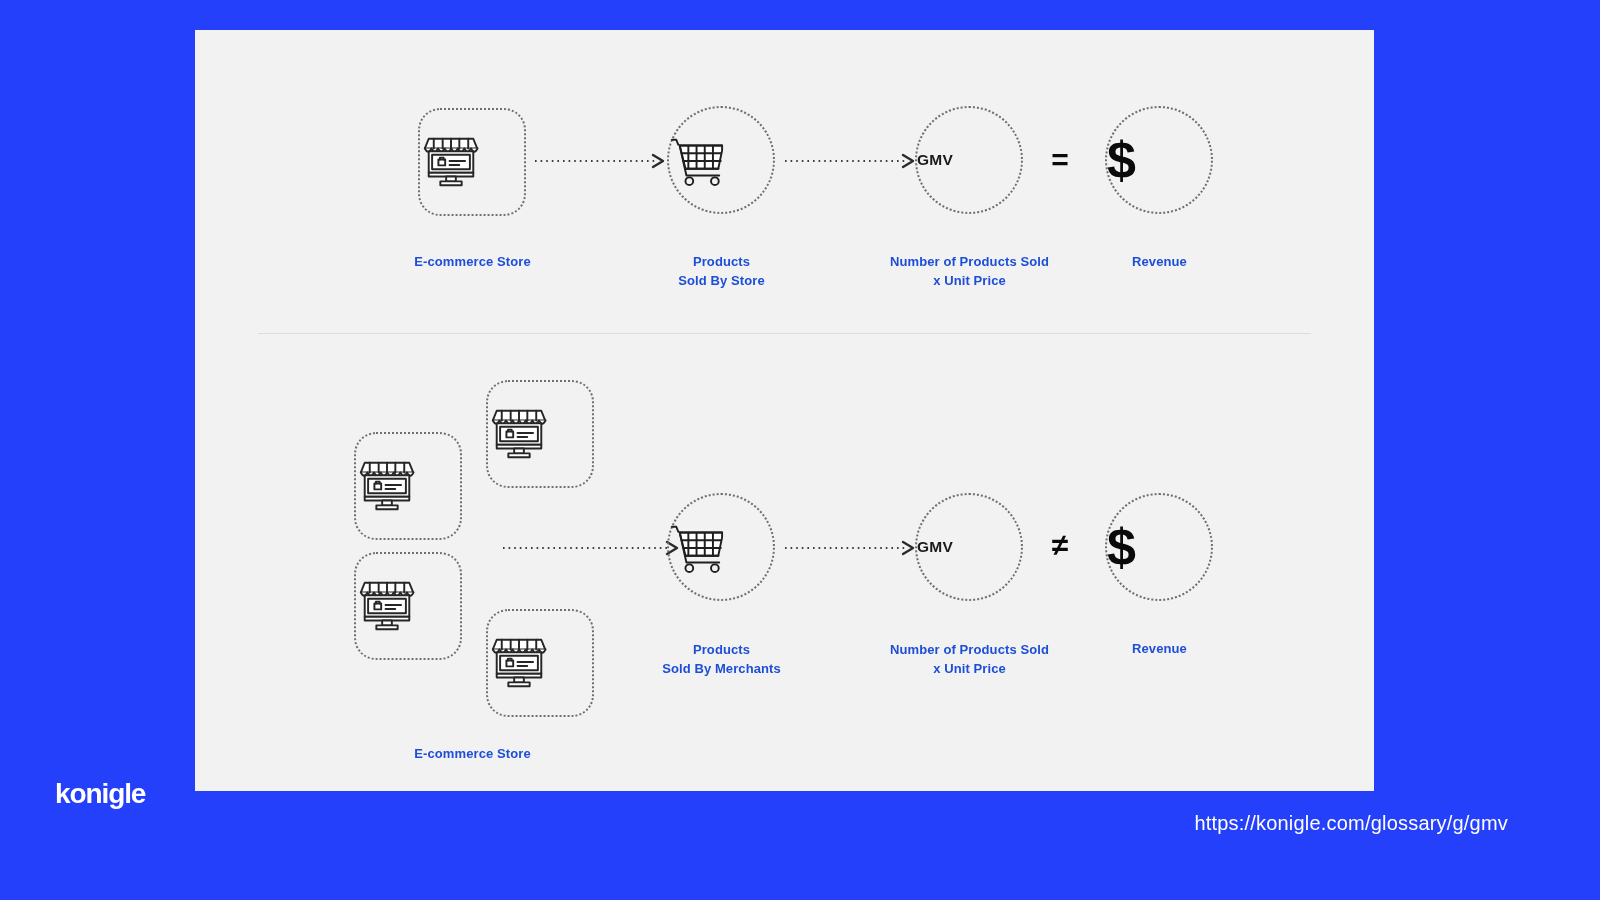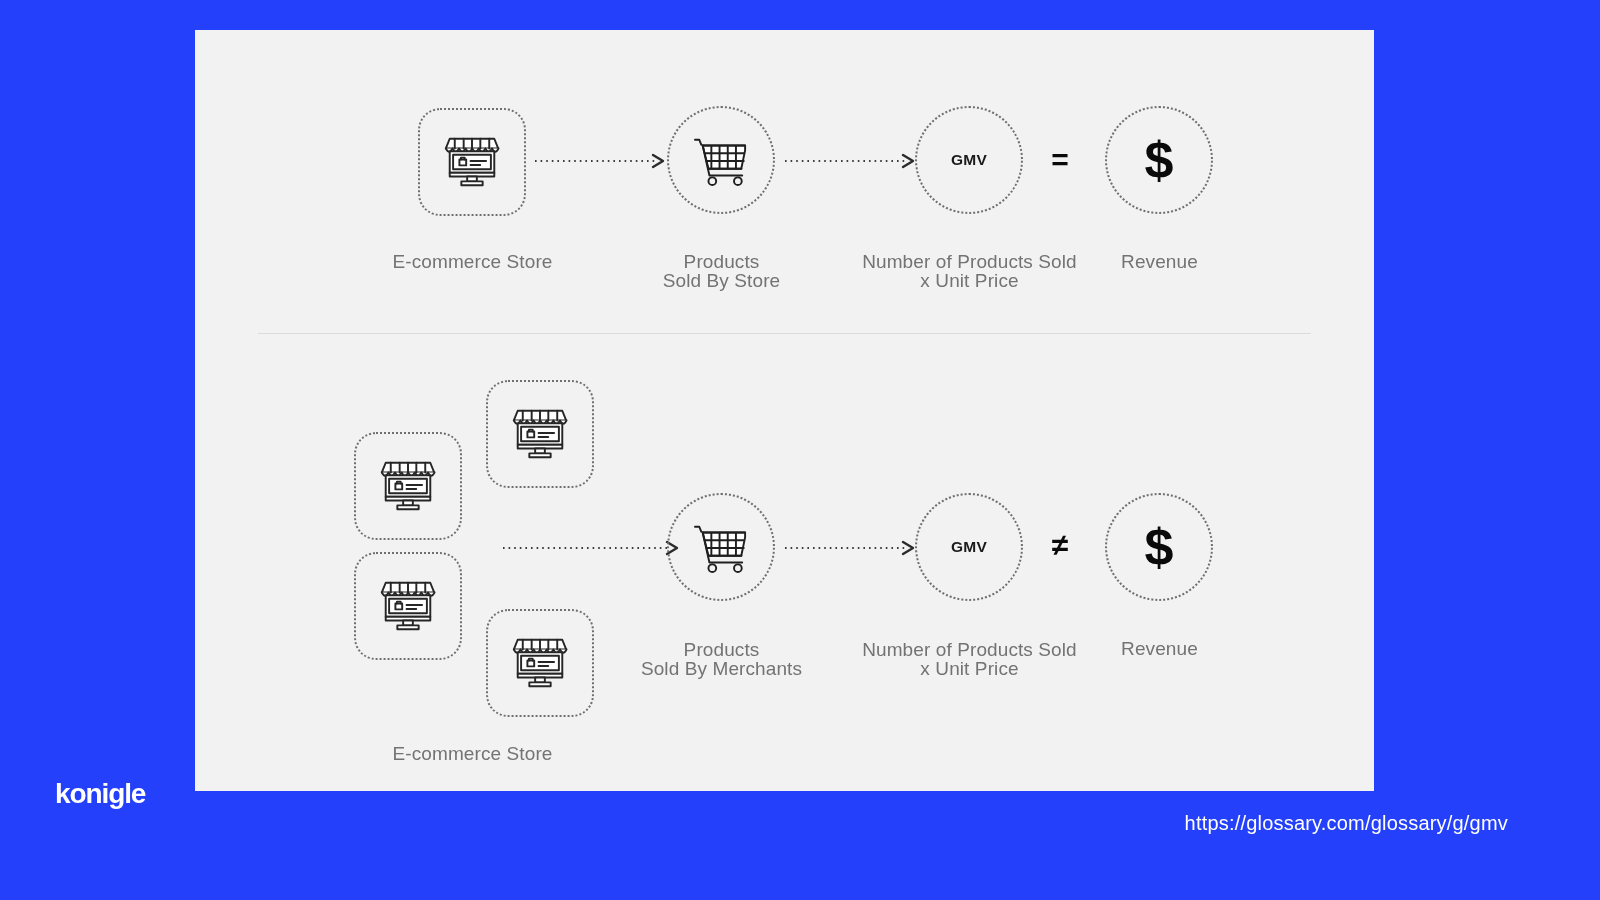--- a/index.html
+++ b/index.html
@@ -25,31 +25,30 @@
     height: 761px;
     background: #f2f2f2;
   }
 
   .shape {
     position: absolute;
     border: 2px dotted #6f6f6f;
     background: transparent;
     display: flex;
     align-items: center;
-    justify-content: center;
   }
   .shape.rounded { border-radius: 22px; }
   .shape.circle  { border-radius: 50%; }
 
   .caption {
     position: absolute;
     text-align: center;
-    color: #737373;
-    font-size: 19px;
-    font-weight: 400;
+    color: #1d4ed8;
+    font-size: 13px;
+    font-weight: 700;
     line-height: 19px;
     letter-spacing: .1px;
     white-space: pre-line;
   }
 
   .gmv-text {
     font-size: 15.5px;
     font-weight: 700;
     color: #1a1a1a;
     letter-spacing: .3px;
@@ -298,13 +297,13 @@
   <div class="operator" style="left:845px; top:500px; width:40px;">≠</div>
 
   <div class="shape circle" style="left:910px; top:463px; width:108px; height:108px;">
     <span class="dollar-text">$</span>
   </div>
   <div class="caption" style="left:842px; top:609px; width:245px;">Revenue</div>
 
 </div>
 
 <div id="logo">konigle</div>
-<div id="url">https://glossary.com/glossary/g/gmv</div>
+<div id="url">https://konigle.com/glossary/g/gmv</div>
 
 </body></html>

